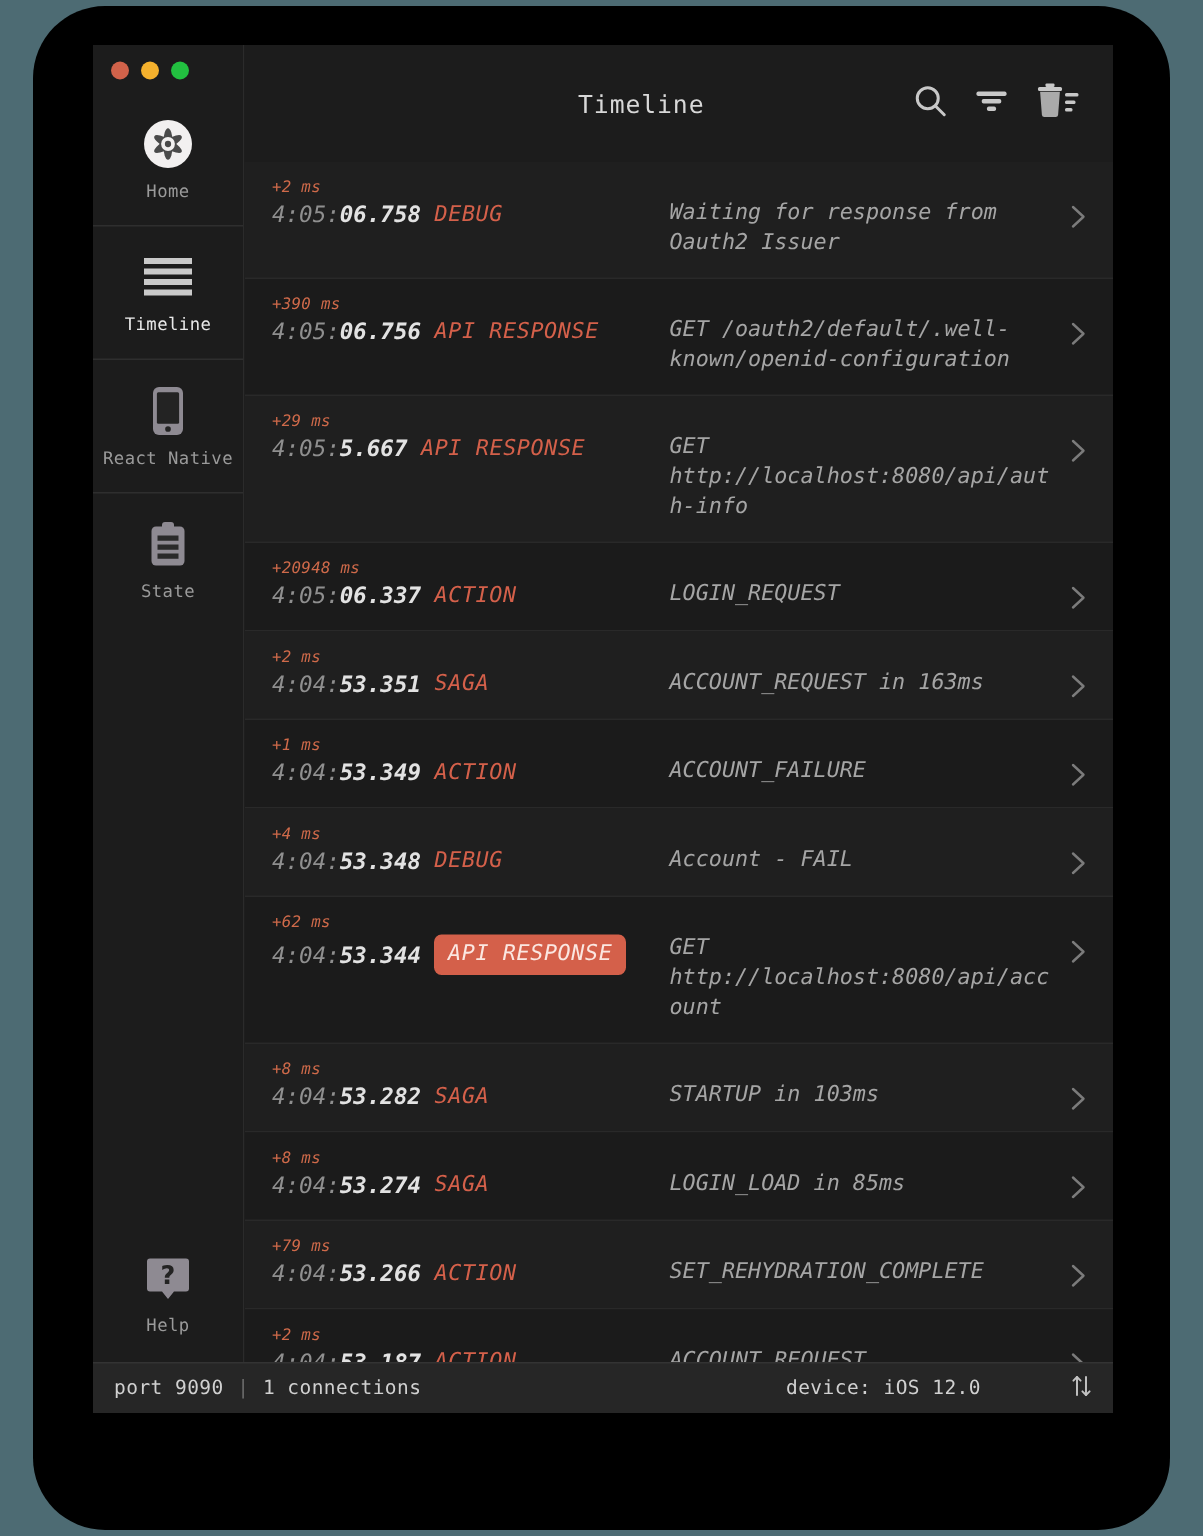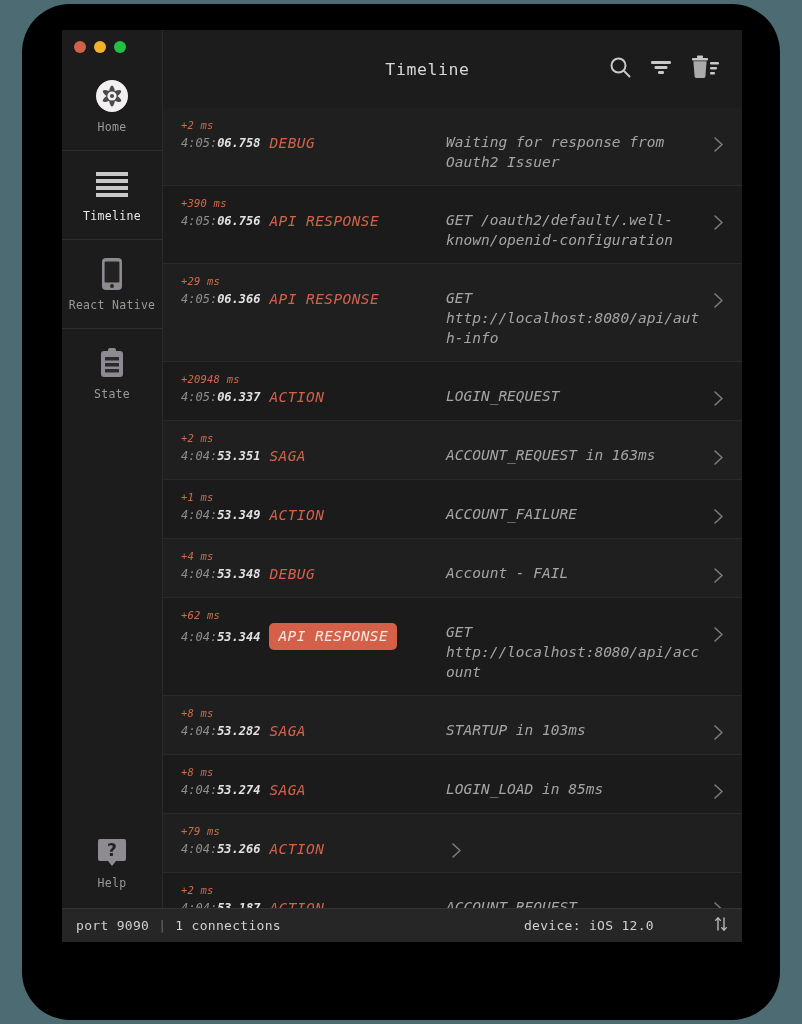--- a/index.html
+++ b/index.html
@@ -177,21 +177,21 @@
     line-height: 13px;
     margin-bottom: 1px;
   }
 
   .stamp-line {
     display: flex;
     align-items: center;
     gap: 9px;
     line-height: 20px;
   }
-  .ts { font-size: 12px; white-space: nowrap; }
+  .ts { font-size: 15px; white-space: nowrap; }
   .ts .ts-dim    { color: #8f8f8f; }
   .ts .ts-bright { color: #e2e2e2; font-weight: bold; }
 
   .type {
     font-size: 14.5px;
     color: #d4604a;
     letter-spacing: 0.4px;
     white-space: nowrap;
   }
   .type.badge {
@@ -389,21 +389,21 @@
             <div class="chev">
               <svg width="11" height="17" viewBox="0 0 11 17" fill="none" stroke="#7b7b7b" stroke-width="1.6" stroke-linecap="round" stroke-linejoin="round">
                 <polyline points="2,2 9,8.5 2,15"></polyline>
               </svg>
             </div>
           </div>
           <div class="log-row">
             <div class="row-left">
               <div class="delta">+29 ms</div>
               <div class="stamp-line">
-                <div class="ts"><span class="ts-dim">4:05:</span><span class="ts-bright">06.366</span></div>
+                <div class="ts"><span class="ts-dim">4:05:</span><span class="ts-bright">5.667</span></div>
                 <div class="type">API RESPONSE</div>
               </div>
             </div>
             <div class="row-right">GET http://localhost:8080/api/auth-info</div>
             <div class="chev">
               <svg width="11" height="17" viewBox="0 0 11 17" fill="none" stroke="#7b7b7b" stroke-width="1.6" stroke-linecap="round" stroke-linejoin="round">
                 <polyline points="2,2 9,8.5 2,15"></polyline>
               </svg>
             </div>
           </div>
@@ -513,20 +513,21 @@
             </div>
           </div>
           <div class="log-row">
             <div class="row-left">
               <div class="delta">+79 ms</div>
               <div class="stamp-line">
                 <div class="ts"><span class="ts-dim">4:04:</span><span class="ts-bright">53.266</span></div>
                 <div class="type">ACTION</div>
               </div>
             </div>
+            <div class="row-right">SET_REHYDRATION_COMPLETE</div>
             <div class="chev">
               <svg width="11" height="17" viewBox="0 0 11 17" fill="none" stroke="#7b7b7b" stroke-width="1.6" stroke-linecap="round" stroke-linejoin="round">
                 <polyline points="2,2 9,8.5 2,15"></polyline>
               </svg>
             </div>
           </div>
           <div class="log-row">
             <div class="row-left">
               <div class="delta">+2 ms</div>
               <div class="stamp-line">

